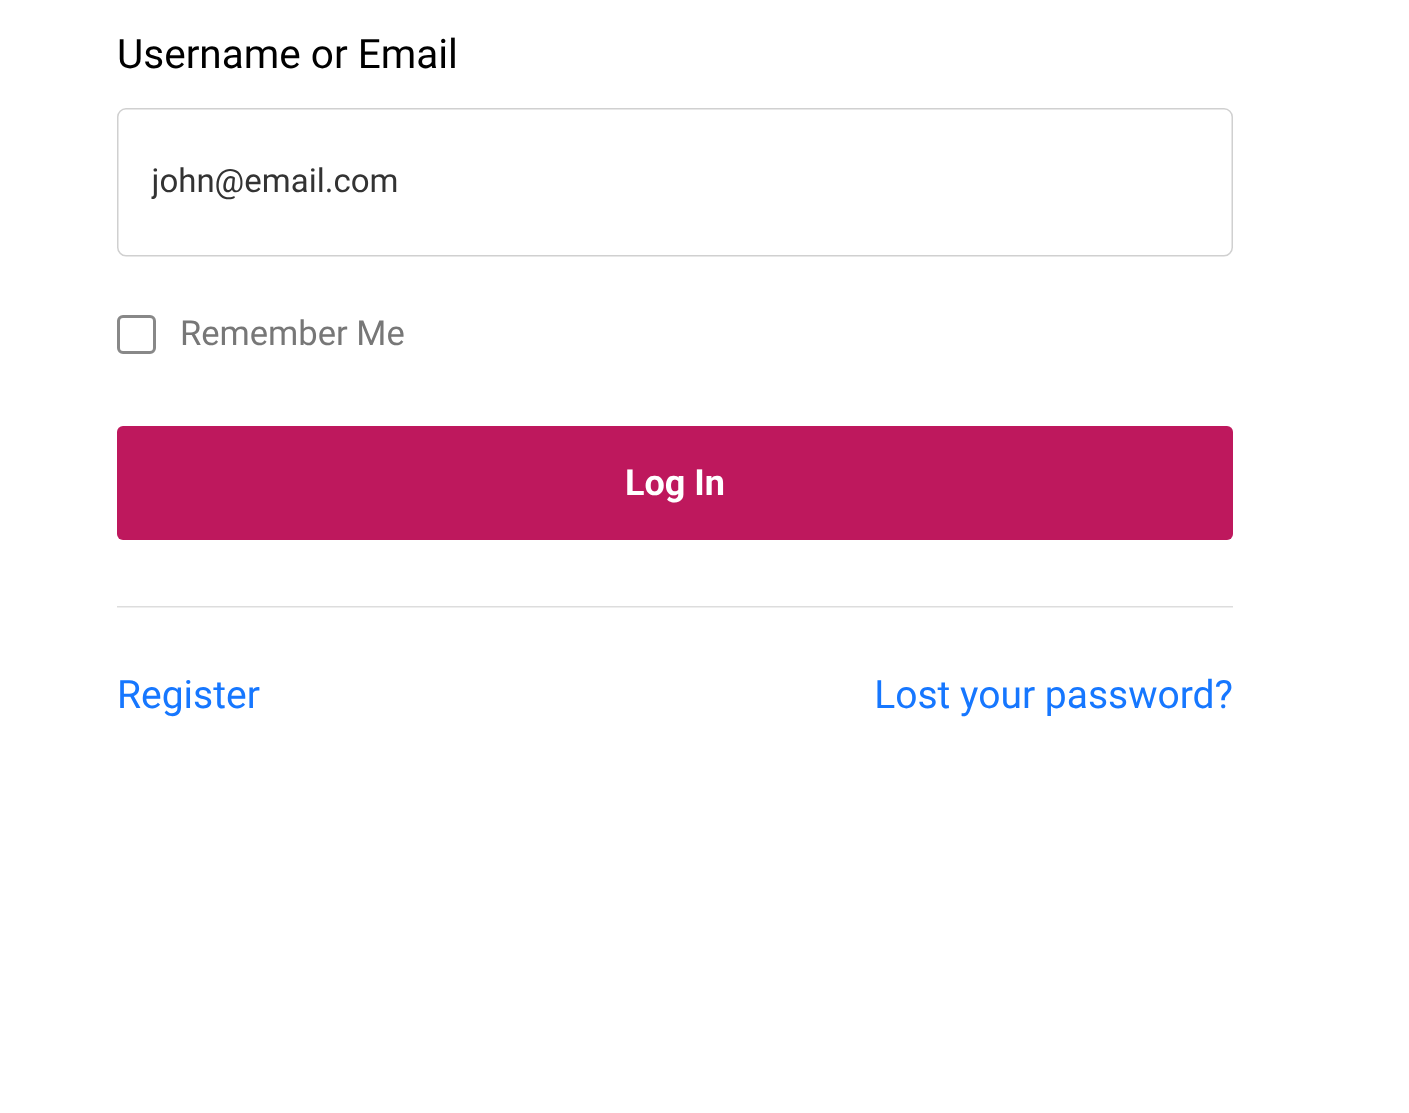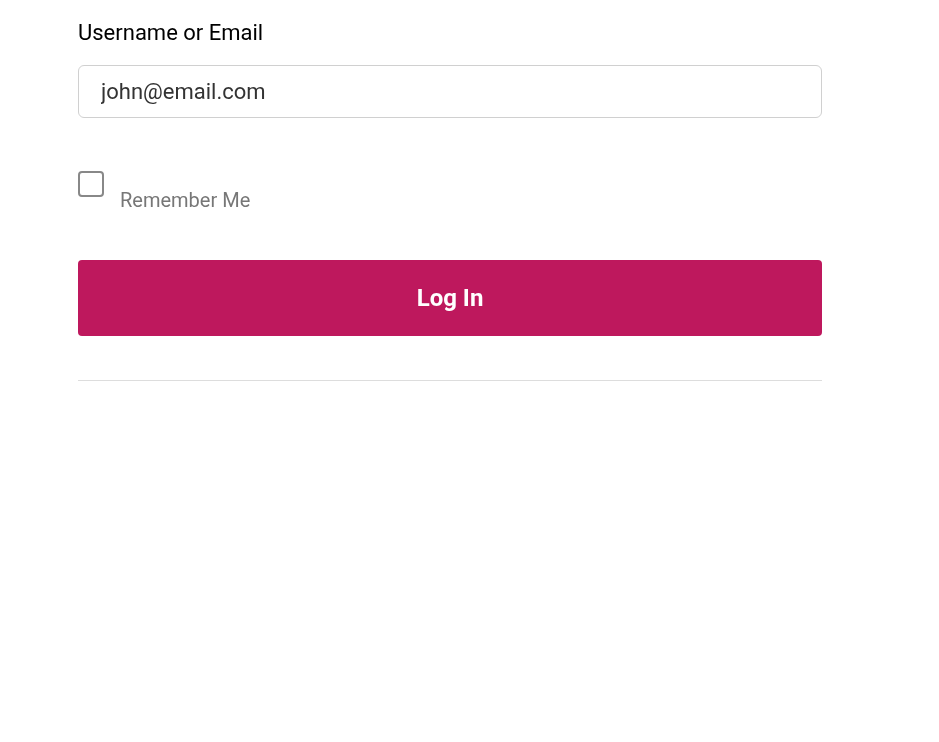--- a/index.html
+++ b/index.html
@@ -16,28 +16,28 @@
     }
     .form-container {
       width: 744px;
       margin-left: 78px;
     }
     .form-group {
       margin-bottom: 38px;
     }
     .form-label {
       display: block;
-      font-size: 22px;
+      font-size: 27px;
       color: #000;
       margin-bottom: 20px;
       font-weight: 400;
     }
     .form-input {
       width: 100%;
-      padding: 13px 22px;
+      padding: 36px 22px;
       font-size: 22px;
       color: #333;
       border: 1px solid #d0d0d0;
       border-radius: 6px;
       background: #fff;
       outline: none;
       font-family: inherit;
     }
     .form-input[type="password"] {
       letter-spacing: 2px;
@@ -53,24 +53,23 @@
       height: 26px;
       border: 2px solid #888;
       border-radius: 4px;
       background: #fff;
       cursor: pointer;
       appearance: none;
       -webkit-appearance: none;
       flex-shrink: 0;
     }
     .remember-label {
-      font-size: 20px;
+      font-size: 23px;
       color: #777;
       cursor: pointer;
-      margin-top: 32px;
     }
     .login-button {
       width: 100%;
       padding: 24px 0;
       background: #be185d;
       color: #fff;
       font-size: 24px;
       font-weight: 700;
       border: none;
       border-radius: 4px;
@@ -108,14 +107,18 @@
 
   <div class="remember-row">
     <input type="checkbox" class="checkbox" style="">
     <label class="remember-label">Remember Me</label>
   </div>
 
   <button class="login-button">Log In</button>
 
   <hr class="divider">
 
+  <div class="links-row">
+    <a class="link">Register</a>
+    <a class="link">Lost your password?</a>
+  </div>
 
 </div>
 
 </body></html>

